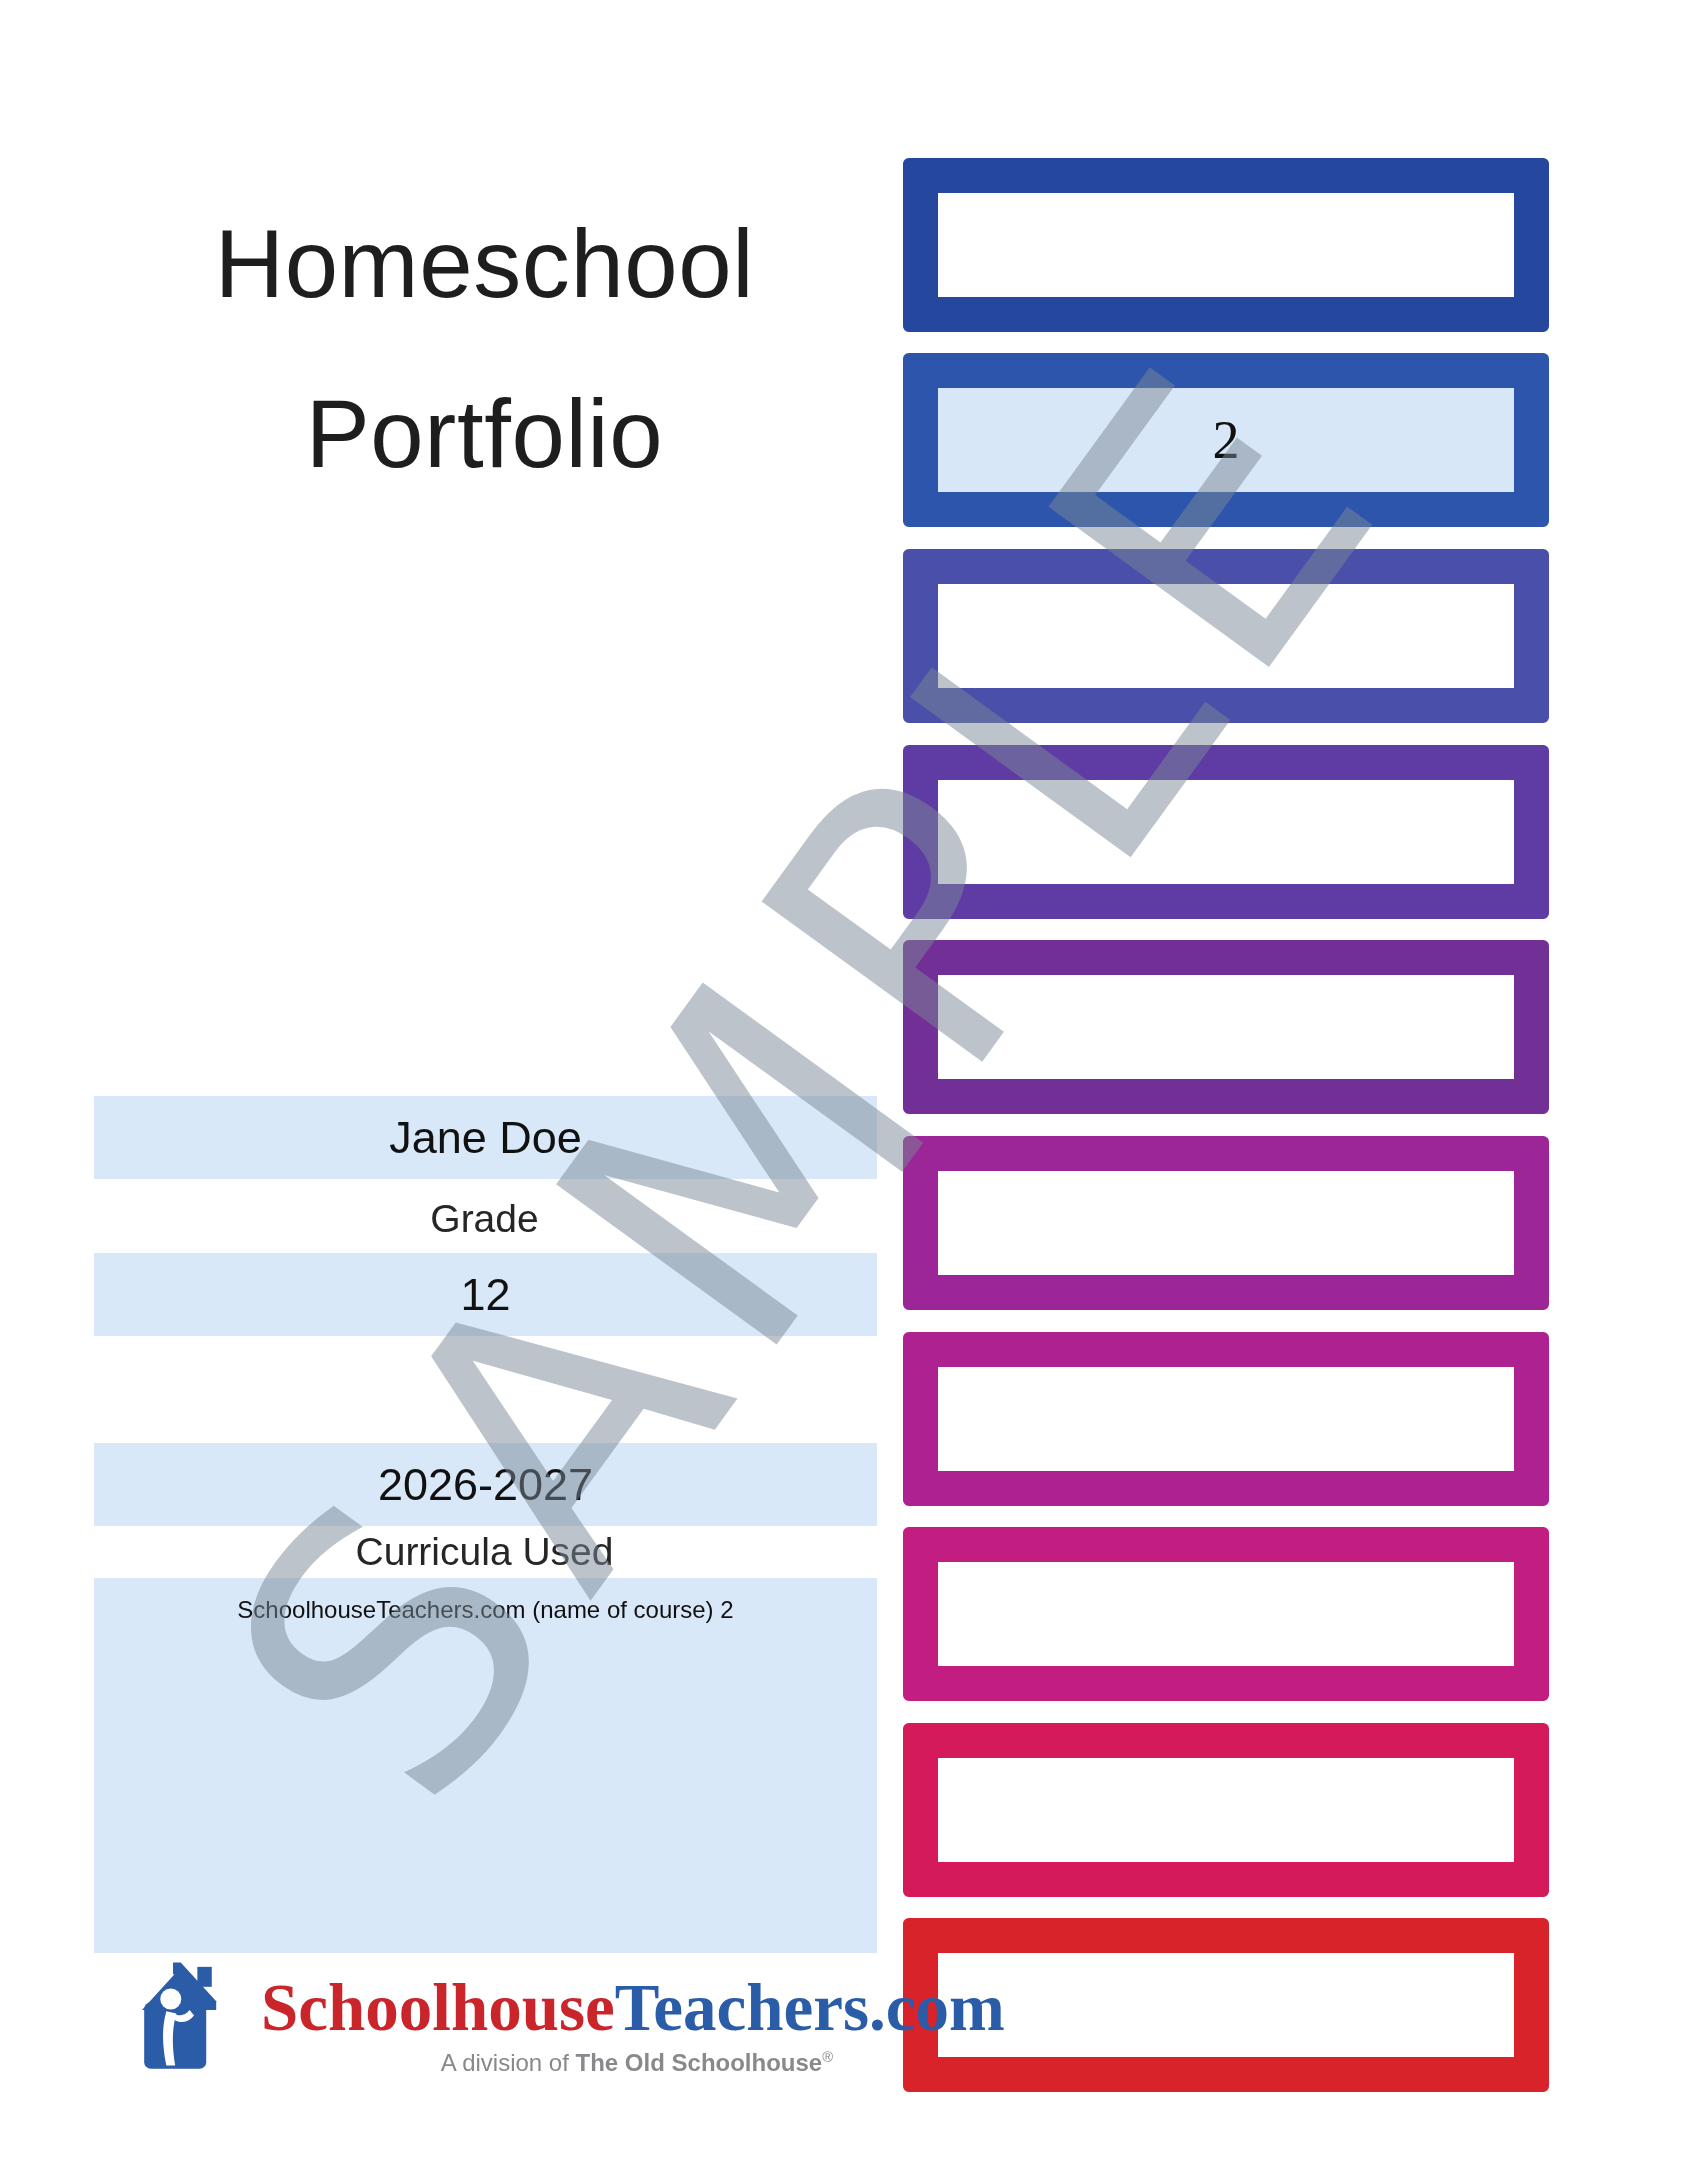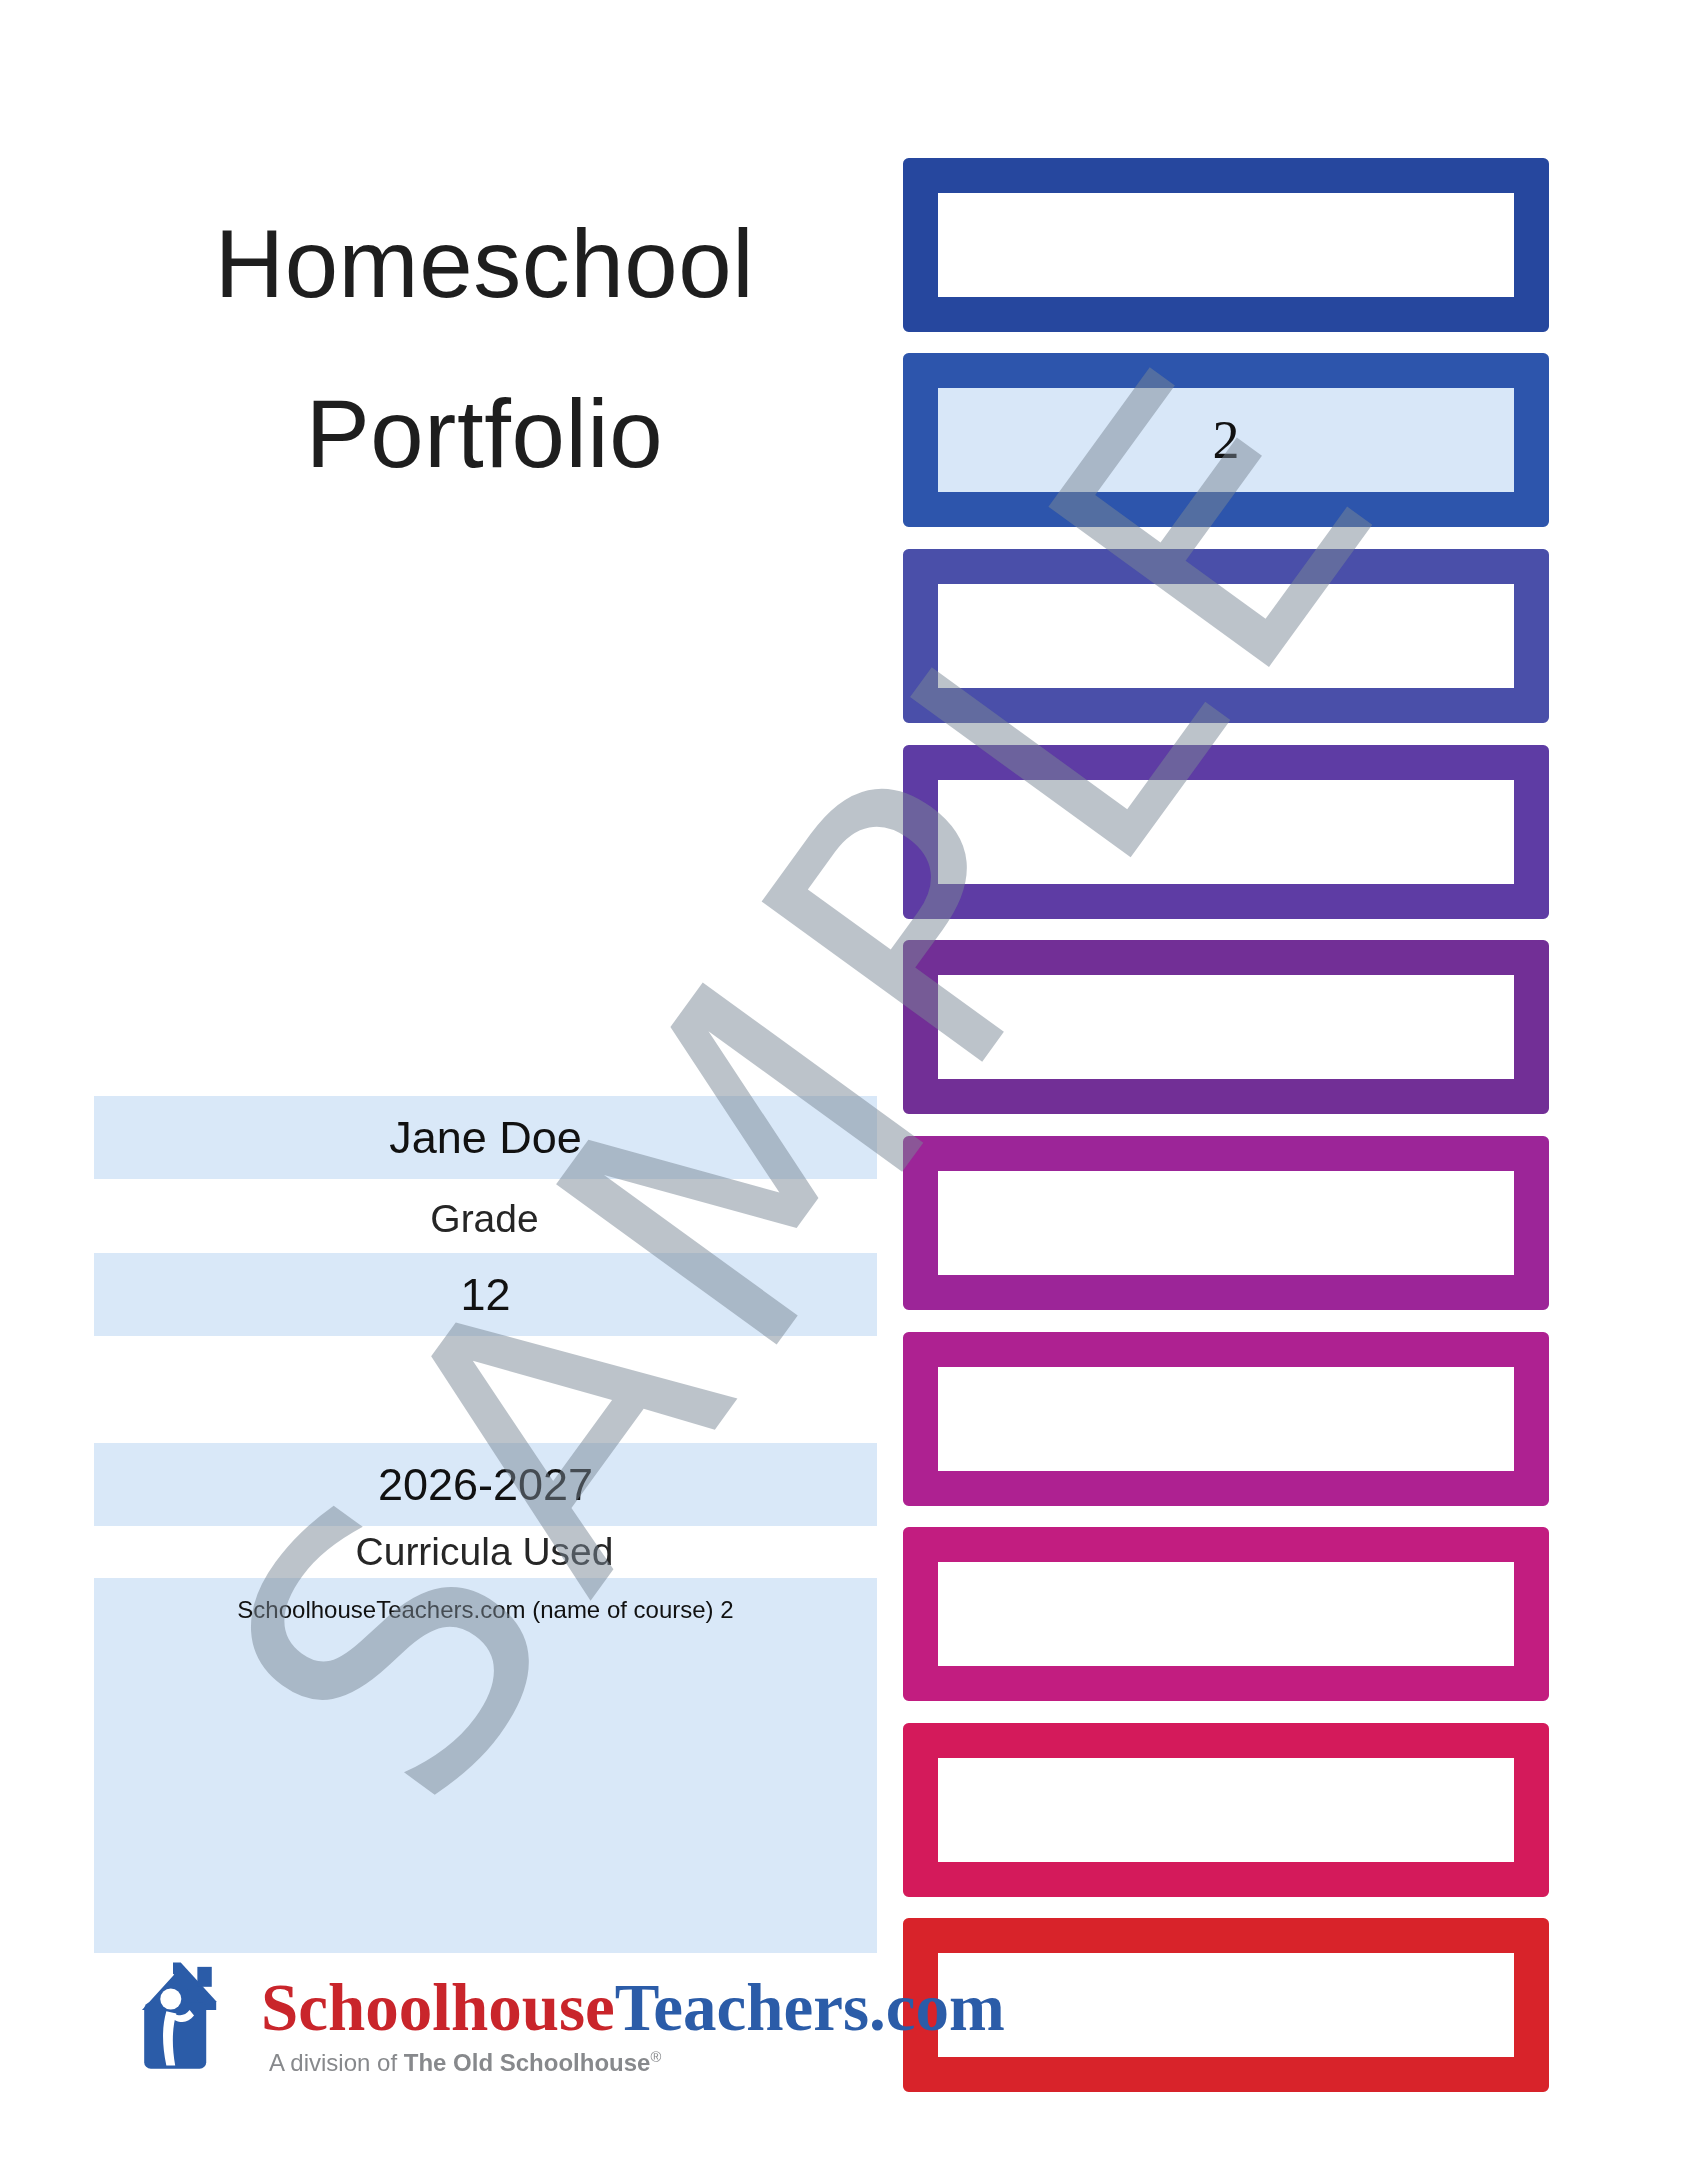--- a/index.html
+++ b/index.html
@@ -16,21 +16,21 @@
         text-align:center;padding-top:18px;box-sizing:border-box;}
   .curricula-line{font-size:24px;color:#111111;}
   .pbox{position:absolute;left:903px;width:646px;height:174px;border:35px solid #000;
         border-radius:5.7px;box-sizing:border-box;background:#ffffff;
         display:flex;align-items:center;justify-content:center;}
   .pbox span{font-family:"Liberation Serif",serif;font-size:54px;color:#111111;}
   .watermark{left:811px;top:1077px;transform:translate(-50%,-50%) rotate(-54deg);
         font-family:"DejaVu Sans",sans-serif;font-size:374px;letter-spacing:27px;
         color:var(--watermark);white-space:nowrap;z-index:50;pointer-events:none;}
   .logo{left:133px;top:1958px;display:flex;align-items:flex-start;z-index:2;}
-  .logo-text{margin-left:17px;padding-top:16px;}
+  .logo-text{margin-left:17px;padding-top:16px;text-align:center;}
   .brand{font-family:"Liberation Serif",serif;font-size:67px;font-weight:600;line-height:1.0;}
   .brand-red{color:var(--logo_red);}
   .brand-blue{color:var(--logo_blue);}
   .tagline{font-size:24px;color:var(--logo_gray);margin-top:8px;margin-left:8px;}
   .tagline b{color:var(--logo_gray);}
   .sup{font-size:14.7px;vertical-align:super;}
 </style>
 </head>
 <body>
 

